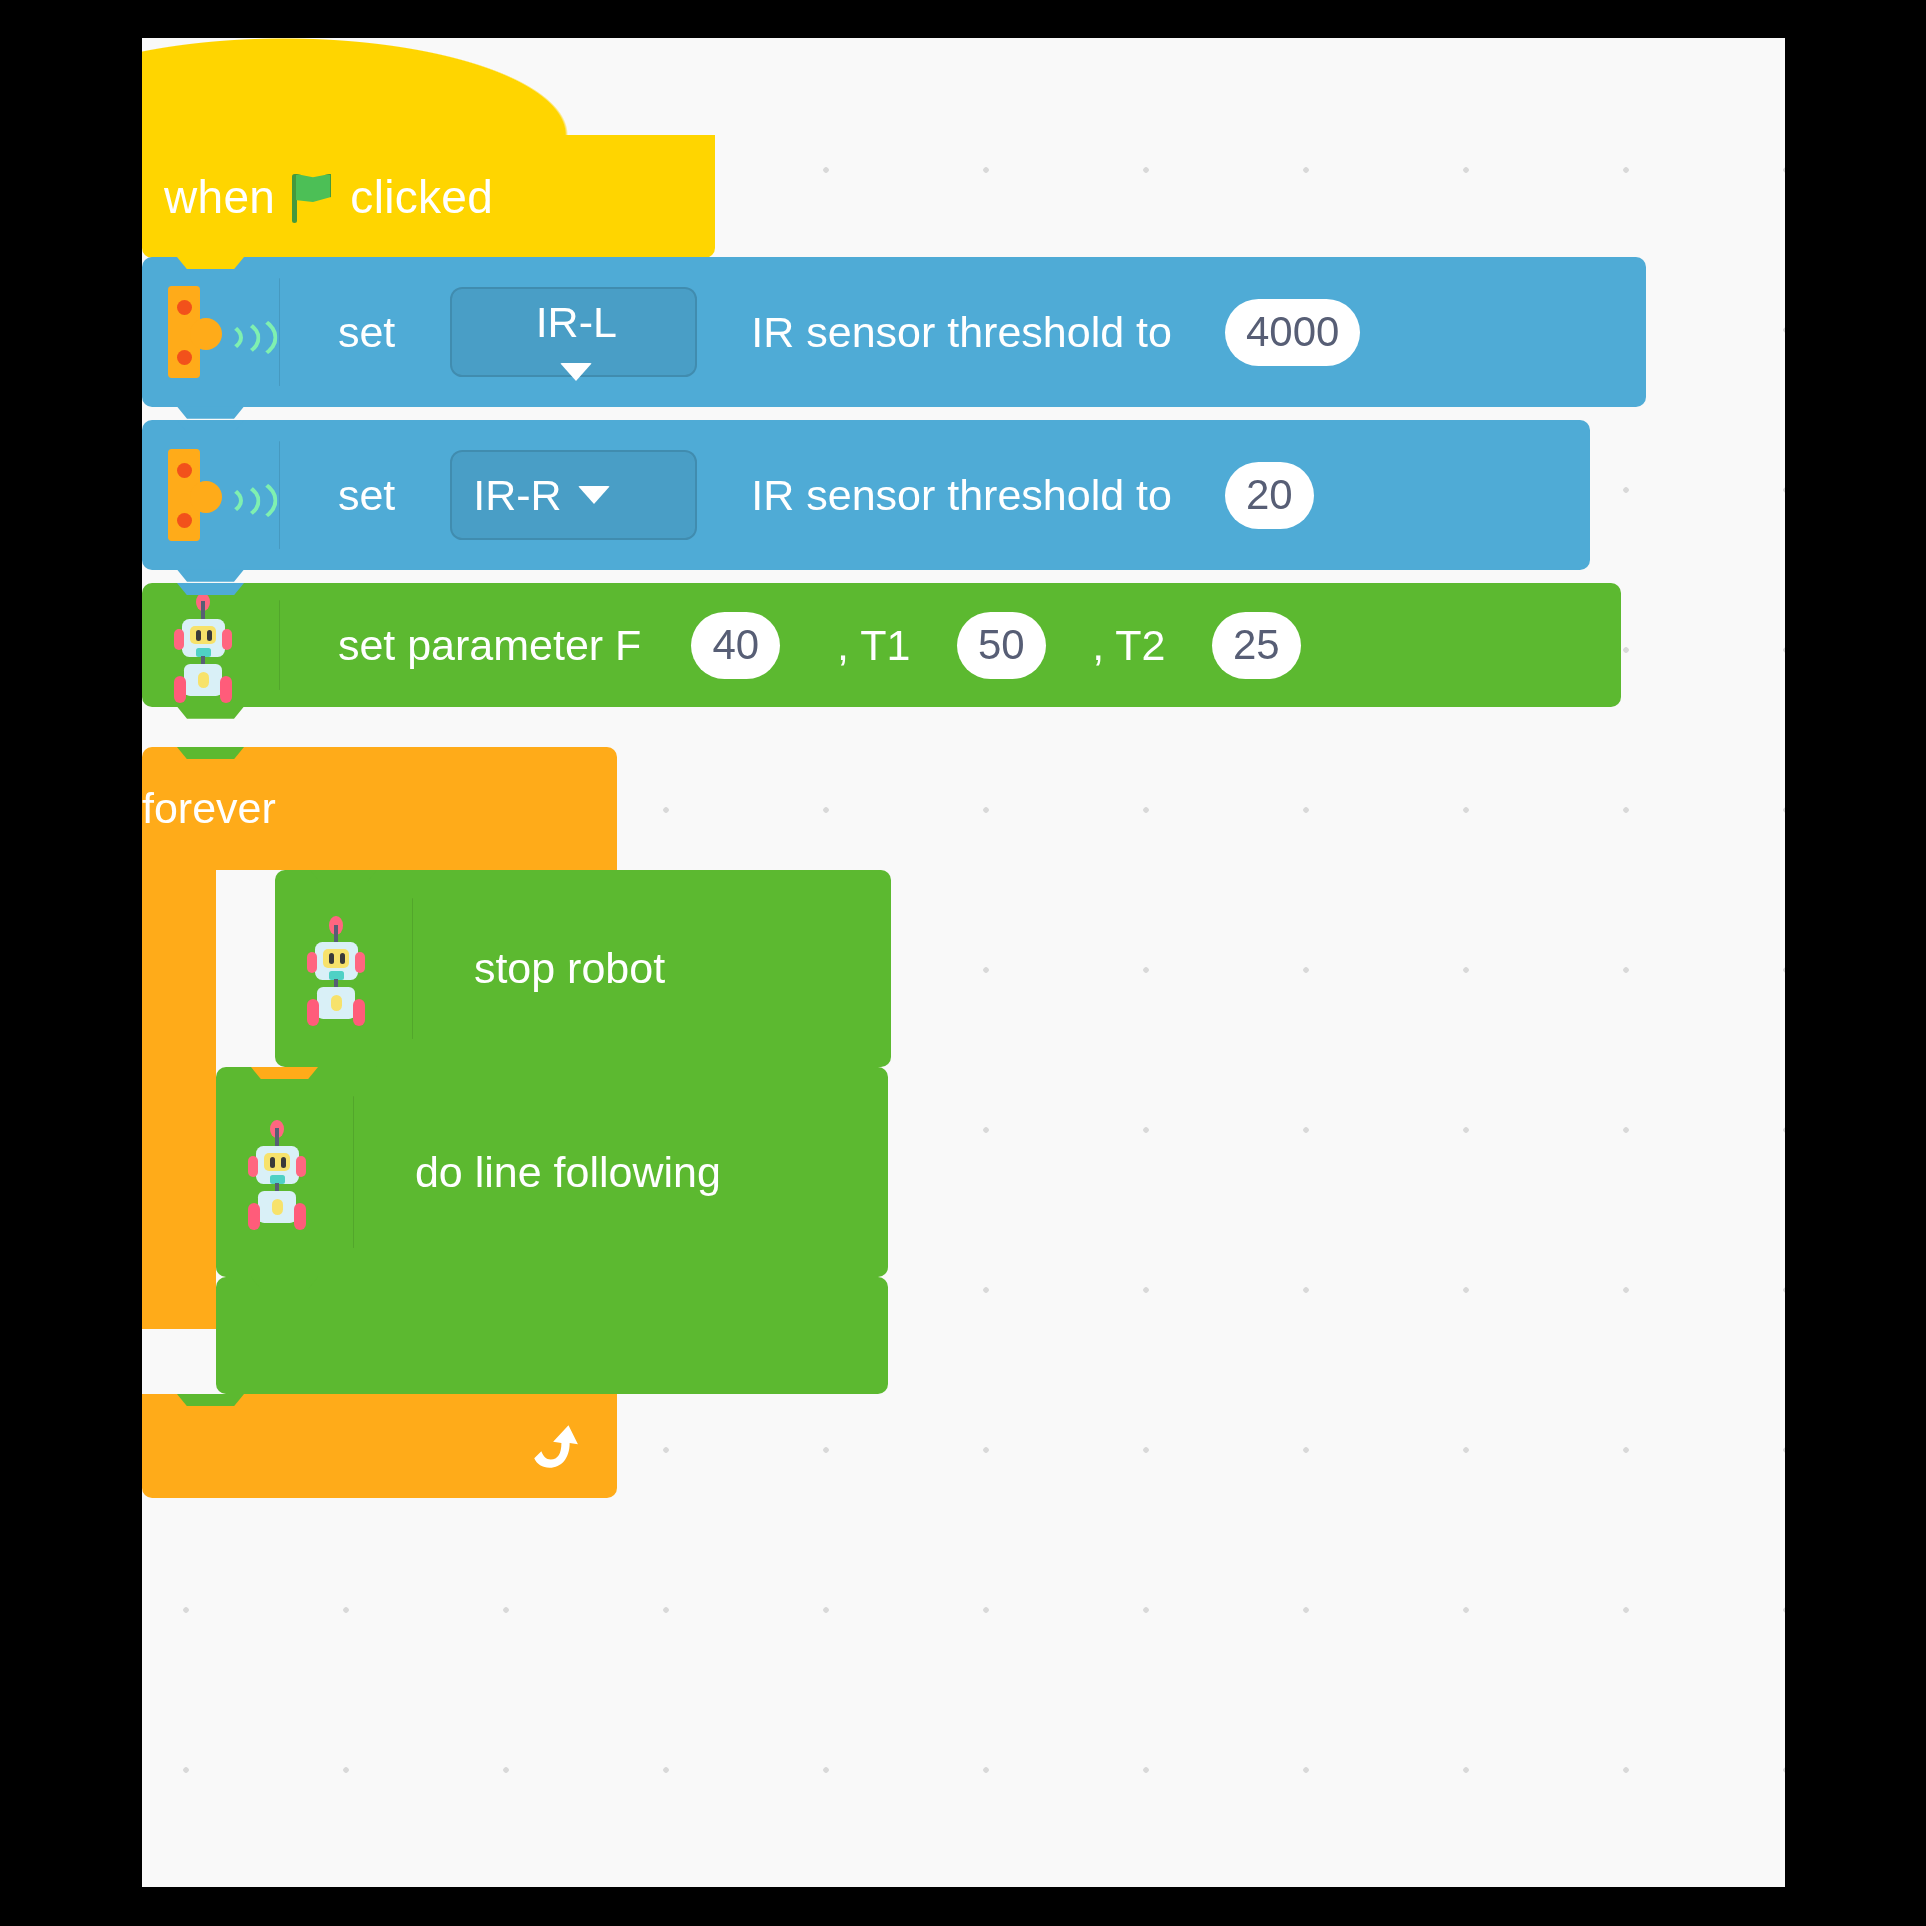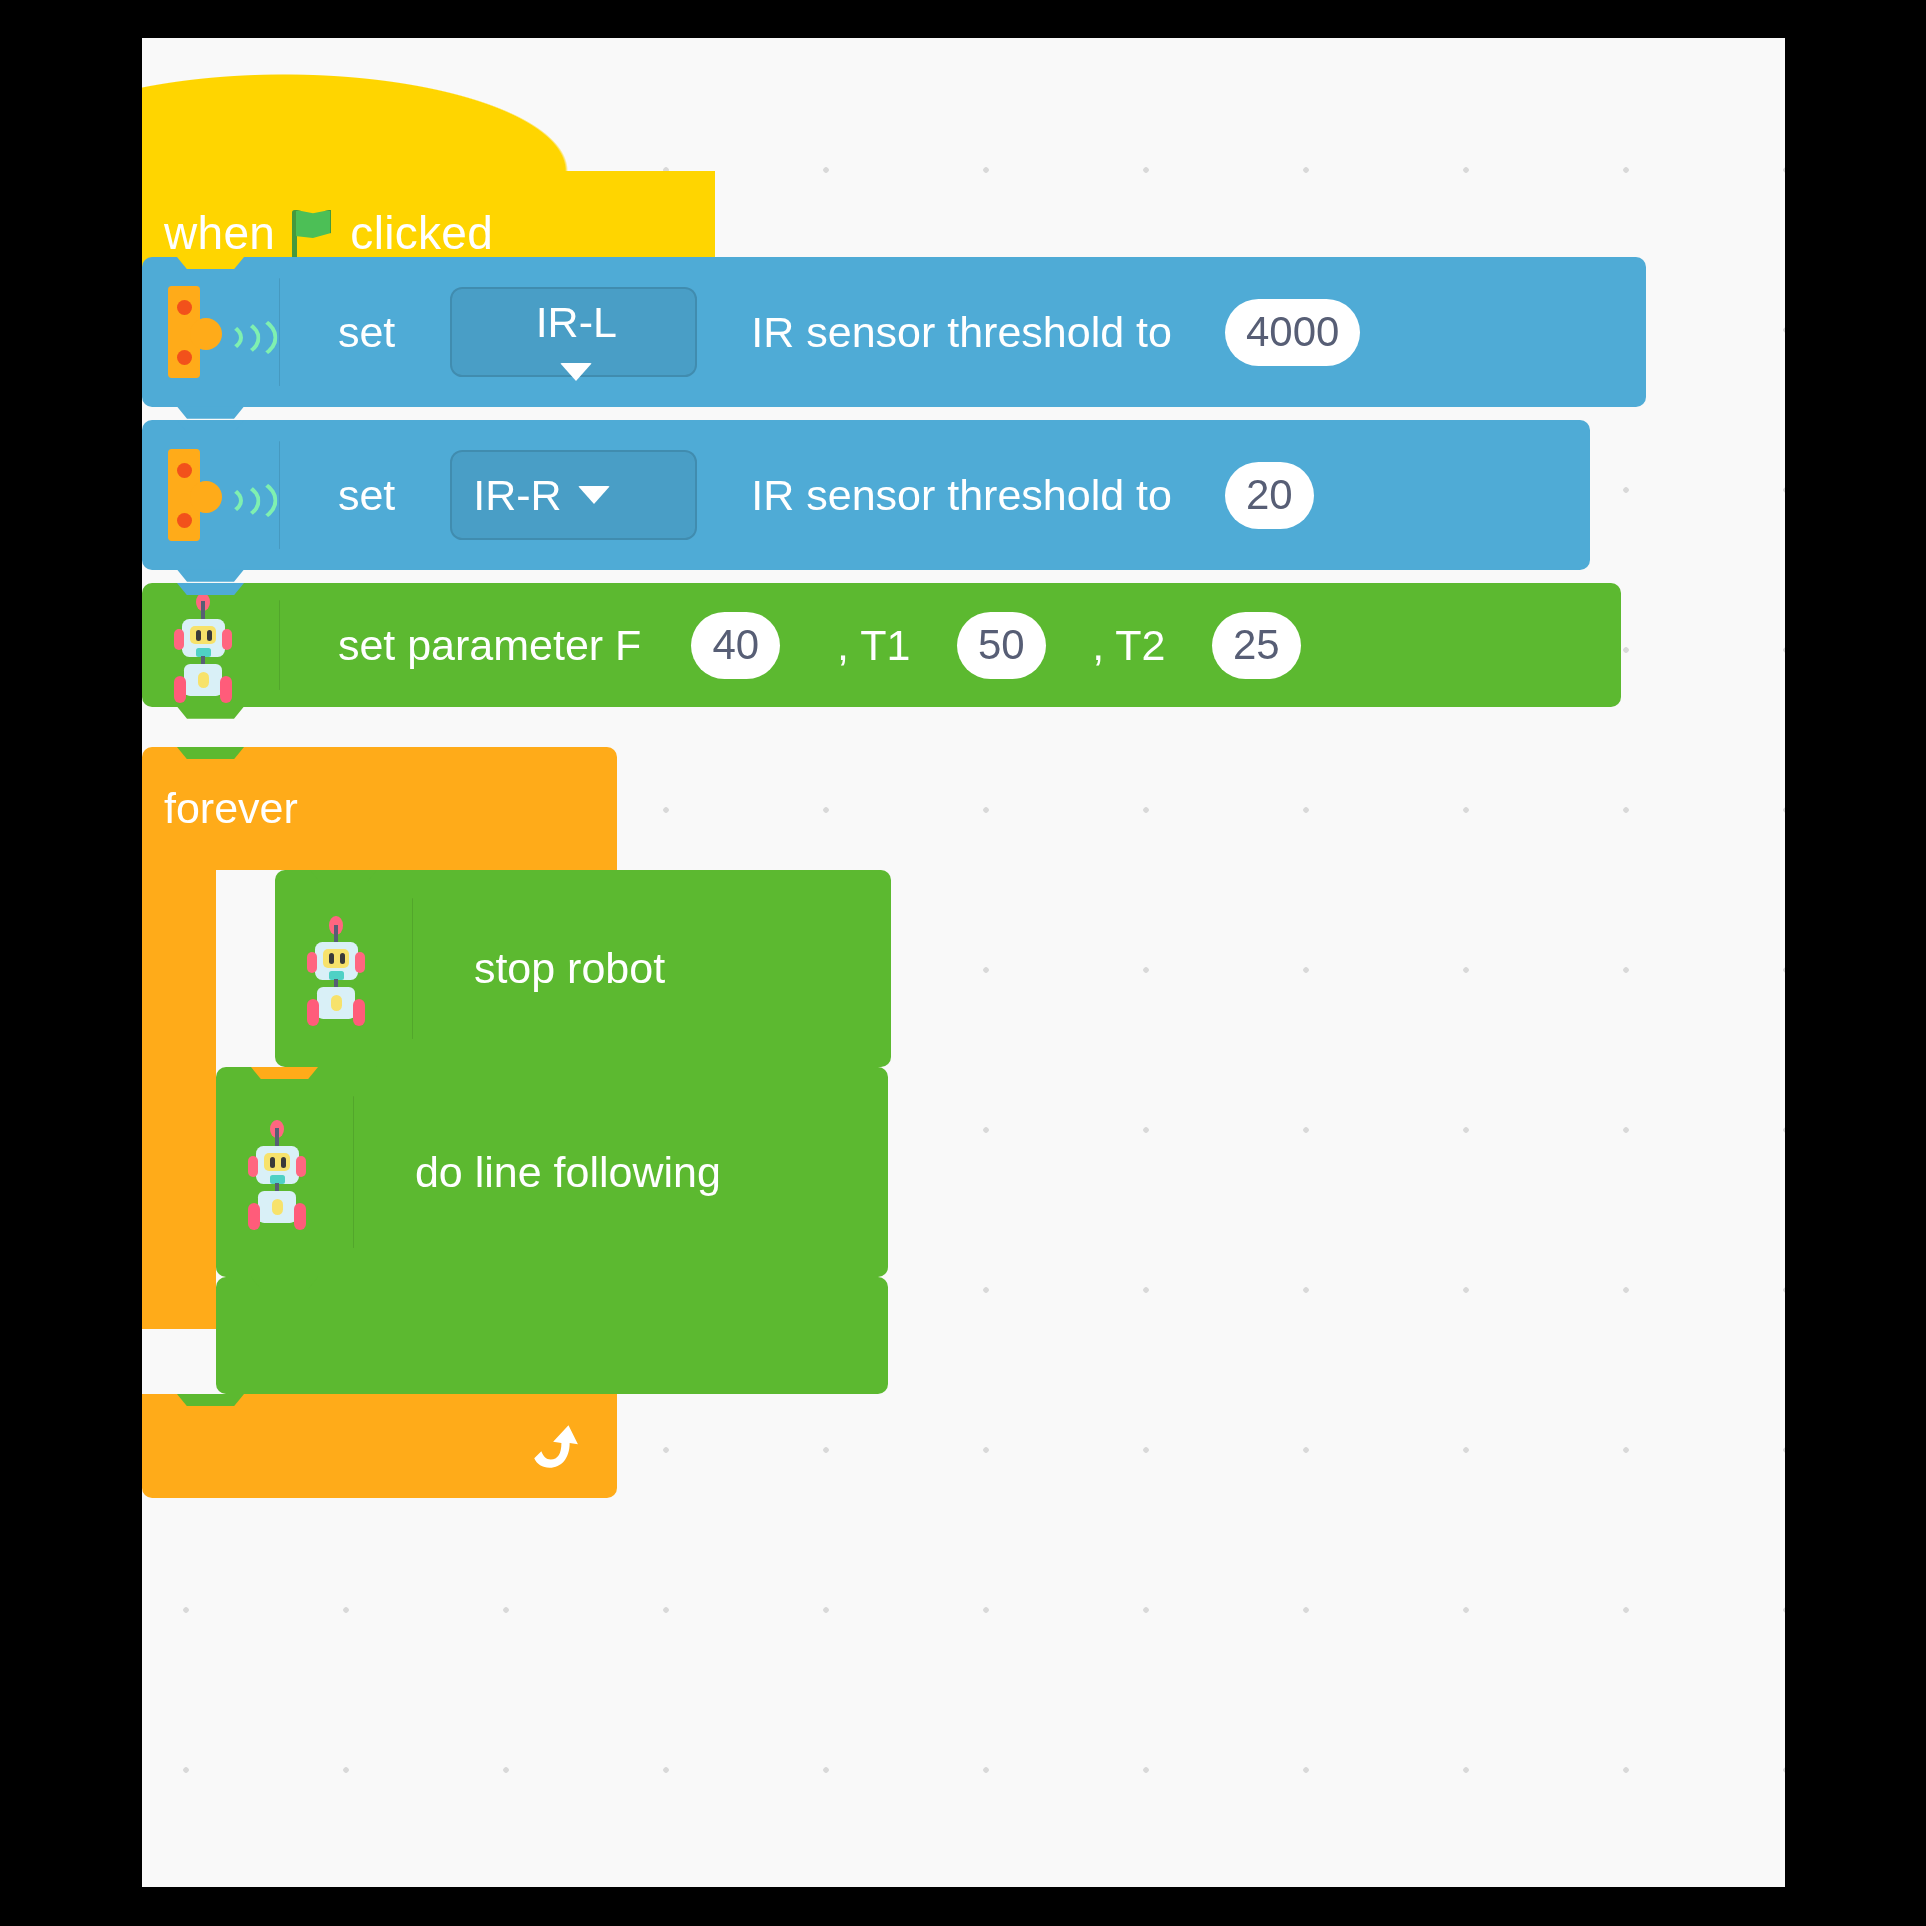--- a/index.html
+++ b/index.html
@@ -101,35 +101,35 @@
   .robot .ear{position:absolute;top:36px;width:10px;height:21px;background:#ff6680;border-radius:5px;}
   .robot .ear.l{left:6.2px;} .robot .ear.r{left:54px;}
   .robot .mouth{position:absolute;left:28px;top:55px;width:15px;height:9.2px;background:#4fd1c5;border-radius:2.5px;}
   .robot .neck{position:absolute;left:33px;top:63px;width:4.3px;height:11px;background:#575e75;}
   .robot .body{position:absolute;left:16px;top:71px;width:38px;height:32px;background:#d9f0f7;border-radius:6.2px;}
   .robot .chest{position:absolute;left:30px;top:79px;width:11px;height:16px;background:#f7e26b;border-radius:5.5px;}
   .robot .wheel{position:absolute;top:83px;width:12.3px;height:27px;background:#ff5c7a;border-radius:6.8px;}
   .robot .wheel.l{left:6.2px;} .robot .wheel.r{left:52px;}
 
   
-  .c-top{width:475px;height:123px;border-radius:10px 10px 0 0;display:flex;align-items:center;padding-left:22px;box-sizing:border-box;position:relative;}
+  .c-top{width:475px;height:123px;border-radius:10px 10px 0 0;display:flex;align-items:center;box-sizing:border-box;position:relative;}
   .c-arm{width:74px;}
   .c-bottom{width:475px;height:104px;border-radius:0 0 10px 10px;display:flex;align-items:center;justify-content:flex-end;padding-right:32px;box-sizing:border-box;position:relative;}
 
   .loop-arrow{width:59px;height:59px;position:relative;}
   .loop-arrow svg{width:59px;height:59px;display:block;}
 
   .empty-slot{border-radius:10px;position:relative;}
 </style>
 </head>
 <body>
 
 <div id="workspace">
 
-  <div class="block" id="hat" style="left:0px;top:0px;margin-top:36px;">
+  <div class="block" id="hat" style="left:0px;top:0px;">
     <div class="hat-top"></div>
     <div class="hat-bar">
       <span class="hat-label">when</span>
       <span class="flag-icon">
         <span class="pole"></span>
           <span class="cloth"></span>
       </span>
       <span class="hat-label">clicked</span>
     </div>
     <div class="nub yellow"></div>

